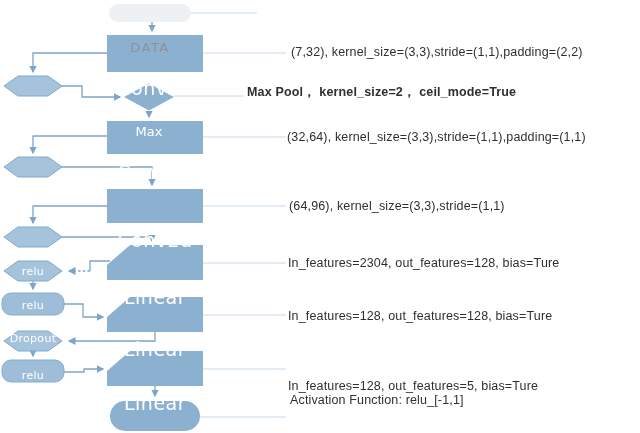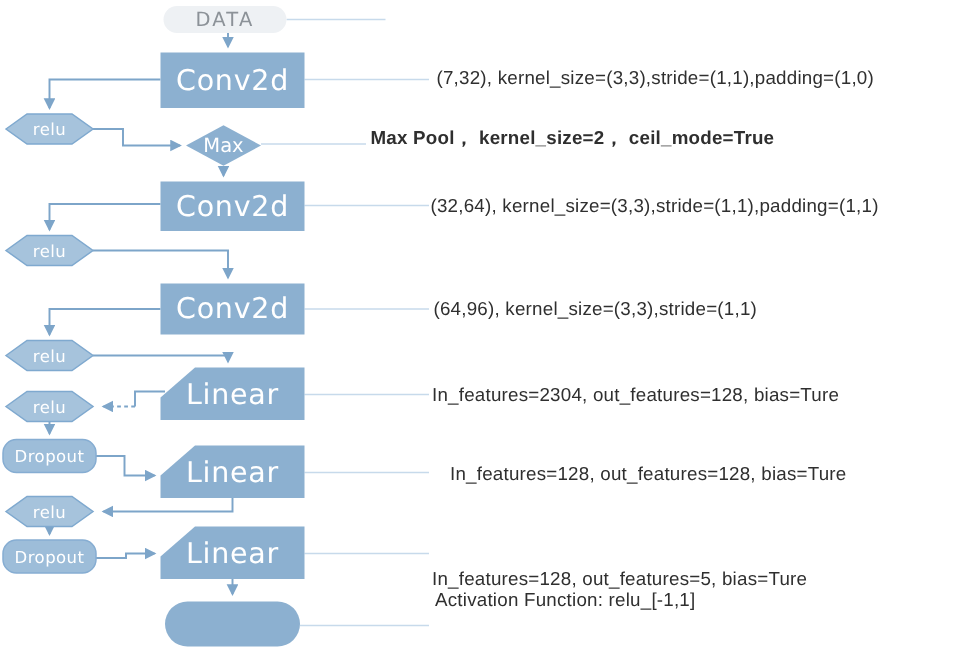--- a/index.html
+++ b/index.html
@@ -4,21 +4,21 @@
 <style>
   html,body{margin:0;padding:0;background:#ffffff;}
   .canvas{
     position:relative;width:640px;height:433px;background:#ffffff;overflow:hidden;
     font-family:"Liberation Sans", sans-serif;
   }
   .canvas svg{position:absolute;left:0;top:0;}
   .nl{
     position:absolute;display:flex;align-items:center;justify-content:center;
     color:#ffffff;font-family:"DejaVu Sans","Liberation Sans",sans-serif;
-    white-space:nowrap;pointer-events:none;
+    white-space:nowrap;pointer-events:none;margin-top:34px;
   }
   .nl-big{font-size:19px;letter-spacing:.5px;}
   .nl-mid{font-size:13px;}
   .nl-small{font-size:11px;letter-spacing:.3px;}
   .nl-data{font-size:13px;color:#8c9298;letter-spacing:1.5px;}
   .nl-activate{font-size:18px;letter-spacing:.5px;}
   .ann{
     position:absolute;height:16px;line-height:16px;white-space:nowrap;
     font-size:12.5px;letter-spacing:.15px;color:#2f2f2f;
     font-family:"Liberation Sans",sans-serif;
@@ -96,22 +96,22 @@
   <div class="nl nl-big" style="left:107px;top:189px;width:96px;height:34px;">Conv2d</div>
   <div class="nl nl-small" style="left:4px;top:227px;width:58px;height:20px;">relu</div>
   <div class="nl nl-big" style="left:107px;top:245px;width:96px;height:35px;">Linear</div>
   <div class="nl nl-small" style="left:4px;top:261px;width:58px;height:20px;">relu</div>
   <div class="nl nl-small" style="left:2px;top:293px;width:62px;height:22px;">Dropout</div>
   <div class="nl nl-big" style="left:107px;top:297px;width:96px;height:35px;">Linear</div>
   <div class="nl nl-small" style="left:4px;top:331px;width:58px;height:20px;">relu</div>
   <div class="nl nl-small" style="left:2px;top:360px;width:62px;height:22px;">Dropout</div>
   <div class="nl nl-big" style="left:107px;top:351px;width:96px;height:35px;">Linear</div>
 
-  <div class="ann" style="left:291px;top:44px;">(7,32), kernel_size=(3,3),stride=(1,1),padding=(1,0)</div>
+  <div class="ann" style="left:291px;top:44px;">(7,32), kernel_size=(3,3),stride=(1,1),padding=(2,2)</div>
   <div class="ann" style="left:247px;top:84px;font-weight:bold;">Max Pool，  kernel_size=2，  ceil_mode=True</div>
   <div class="ann" style="left:287px;top:129px;">(32,64), kernel_size=(3,3),stride=(1,1),padding=(1,1)</div>
   <div class="ann" style="left:289px;top:198px;">(64,96), kernel_size=(3,3),stride=(1,1)</div>
   <div class="ann" style="left:288px;top:255px;">In_features=2304, out_features=128, bias=Ture</div>
-  <div class="ann" style="left:300px;top:308px;">In_features=128, out_features=128, bias=Ture</div>
+  <div class="ann" style="left:288px;top:308px;">In_features=128, out_features=128, bias=Ture</div>
   <div class="ann" style="left:288px;top:378px;">In_features=128, out_features=5, bias=Ture</div>
   <div class="ann" style="left:290px;top:392px;">Activation Function: relu_[-1,1]</div>
 
 </div>
 
 </body></html>

